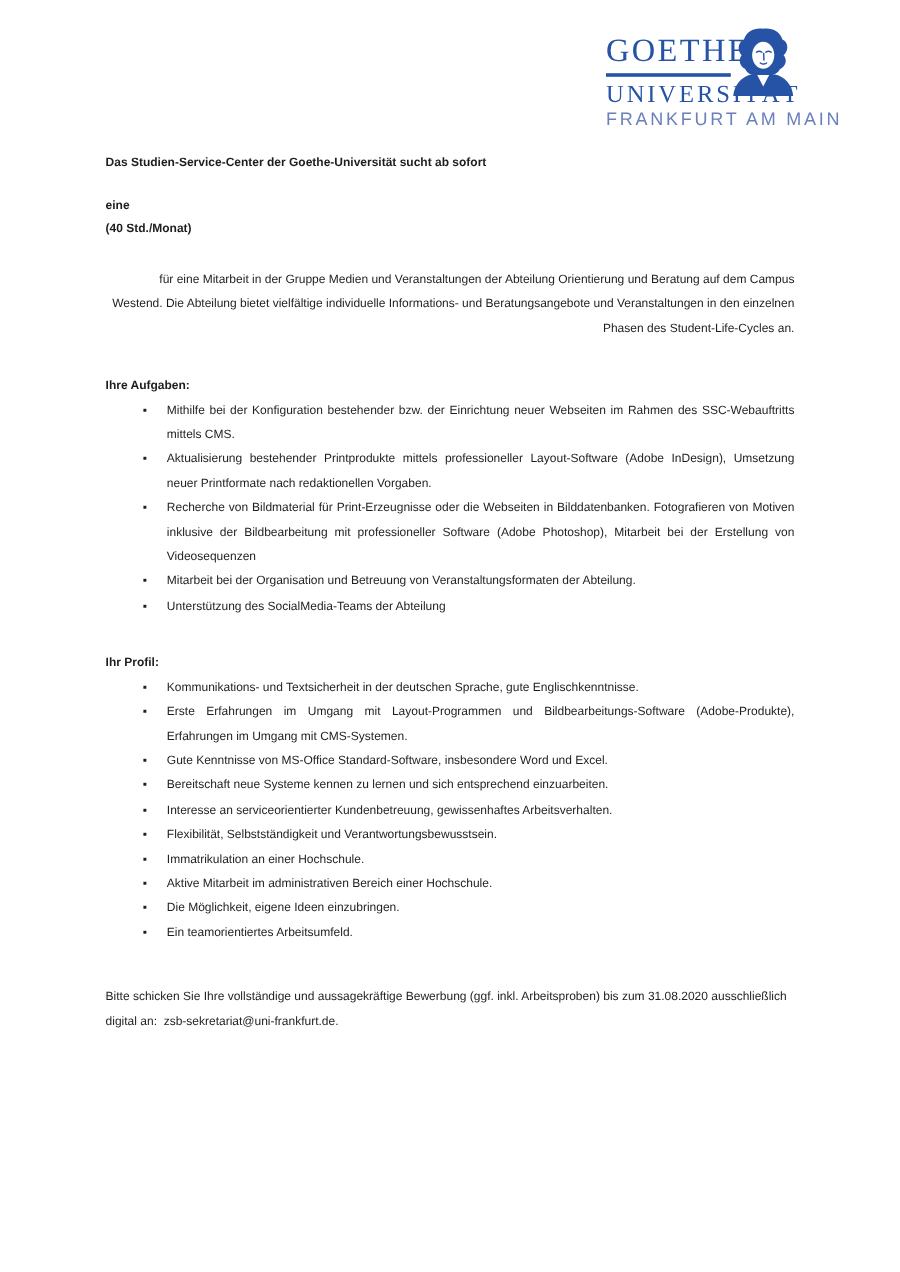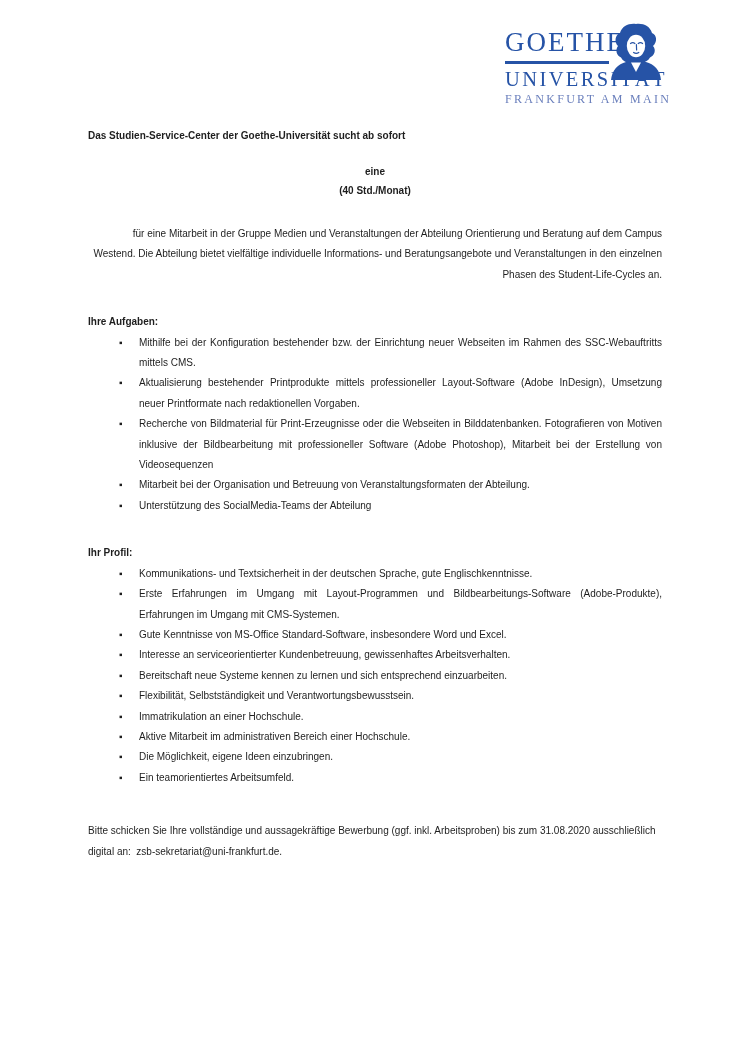--- a/index.html
+++ b/index.html
@@ -24,33 +24,33 @@
     color:var(--logo-blue);
   }
   .logo-portrait{position:absolute;right:-2px;top:-4px;width:52px;height:58px;}
   .logo-rule{width:104px;height:3px;background:var(--logo-blue);margin-top:1px;}
   .logo-universitaet{
     font-family:"Liberation Serif","DejaVu Serif",serif;
     font-size:20.5px;line-height:24px;letter-spacing:2.4px;
     color:var(--logo-blue);margin-top:3px;white-space:nowrap;
   }
   .logo-frankfurt{
-    font-family:Liberation Serif, serif;
-    font-size:12px;line-height:13px;letter-spacing:2.3px;
+    font-family:Liberation Sans, sans-serif;
+    font-size:15px;line-height:13px;letter-spacing:2.3px;
     color:var(--logo-blue-light);margin-top:2px;white-space:nowrap;
   }
 
   
   .content{
     position:absolute;left:88px;top:126px;width:574px;
     font-size:10px;line-height:20.4px;color:var(--ink);
   }
   .intro{font-weight:bold;}
   .title-block{
-    text-align:center;font-weight:bold;
+    font-weight:bold;
     margin-top:17px;line-height:18.8px;
   }
   .description{margin-top:23px;text-align:right;}
   .section-heading{font-weight:bold;margin-top:27px;}
   .bullet-list{margin:0;padding:0;list-style:none;}
   .bullet-item{
     position:relative;padding-left:51px;margin:0;
     text-align:justify;
   }
   .bullet-item::before{
@@ -102,22 +102,22 @@
         <li class="bullet-item">Unterstützung des SocialMedia-Teams der Abteilung</li>
       </ul>
     </div>
 
     <div class="section">
       <div class="section-heading">Ihr Profil:</div>
       <ul class="bullet-list">
         <li class="bullet-item">Kommunikations- und Textsicherheit in der deutschen Sprache, gute Englischkenntnisse.</li>
         <li class="bullet-item">Erste Erfahrungen im Umgang mit Layout-Programmen und Bildbearbeitungs-Software (Adobe-Produkte), Erfahrungen im Umgang mit CMS-Systemen.</li>
         <li class="bullet-item">Gute Kenntnisse von MS-Office Standard-Software, insbesondere Word und Excel.</li>
+        <li class="bullet-item">Bereitschaft neue Systeme kennen zu lernen und sich entsprechend einzuarbeiten.</li>
         <li class="bullet-item">Interesse an serviceorientierter Kundenbetreuung, gewissenhaftes Arbeitsverhalten.</li>
-        <li class="bullet-item">Bereitschaft neue Systeme kennen zu lernen und sich entsprechend einzuarbeiten.</li>
         <li class="bullet-item">Flexibilität, Selbstständigkeit und Verantwortungsbewusstsein.</li>
         <li class="bullet-item">Immatrikulation an einer Hochschule.</li>
       </ul>
     </div>
 
     <div class="section">
       <ul class="bullet-list">
         <li class="bullet-item">Aktive Mitarbeit im administrativen Bereich einer Hochschule.</li>
         <li class="bullet-item">Die Möglichkeit, eigene Ideen einzubringen.</li>
         <li class="bullet-item">Ein teamorientiertes Arbeitsumfeld.</li>

